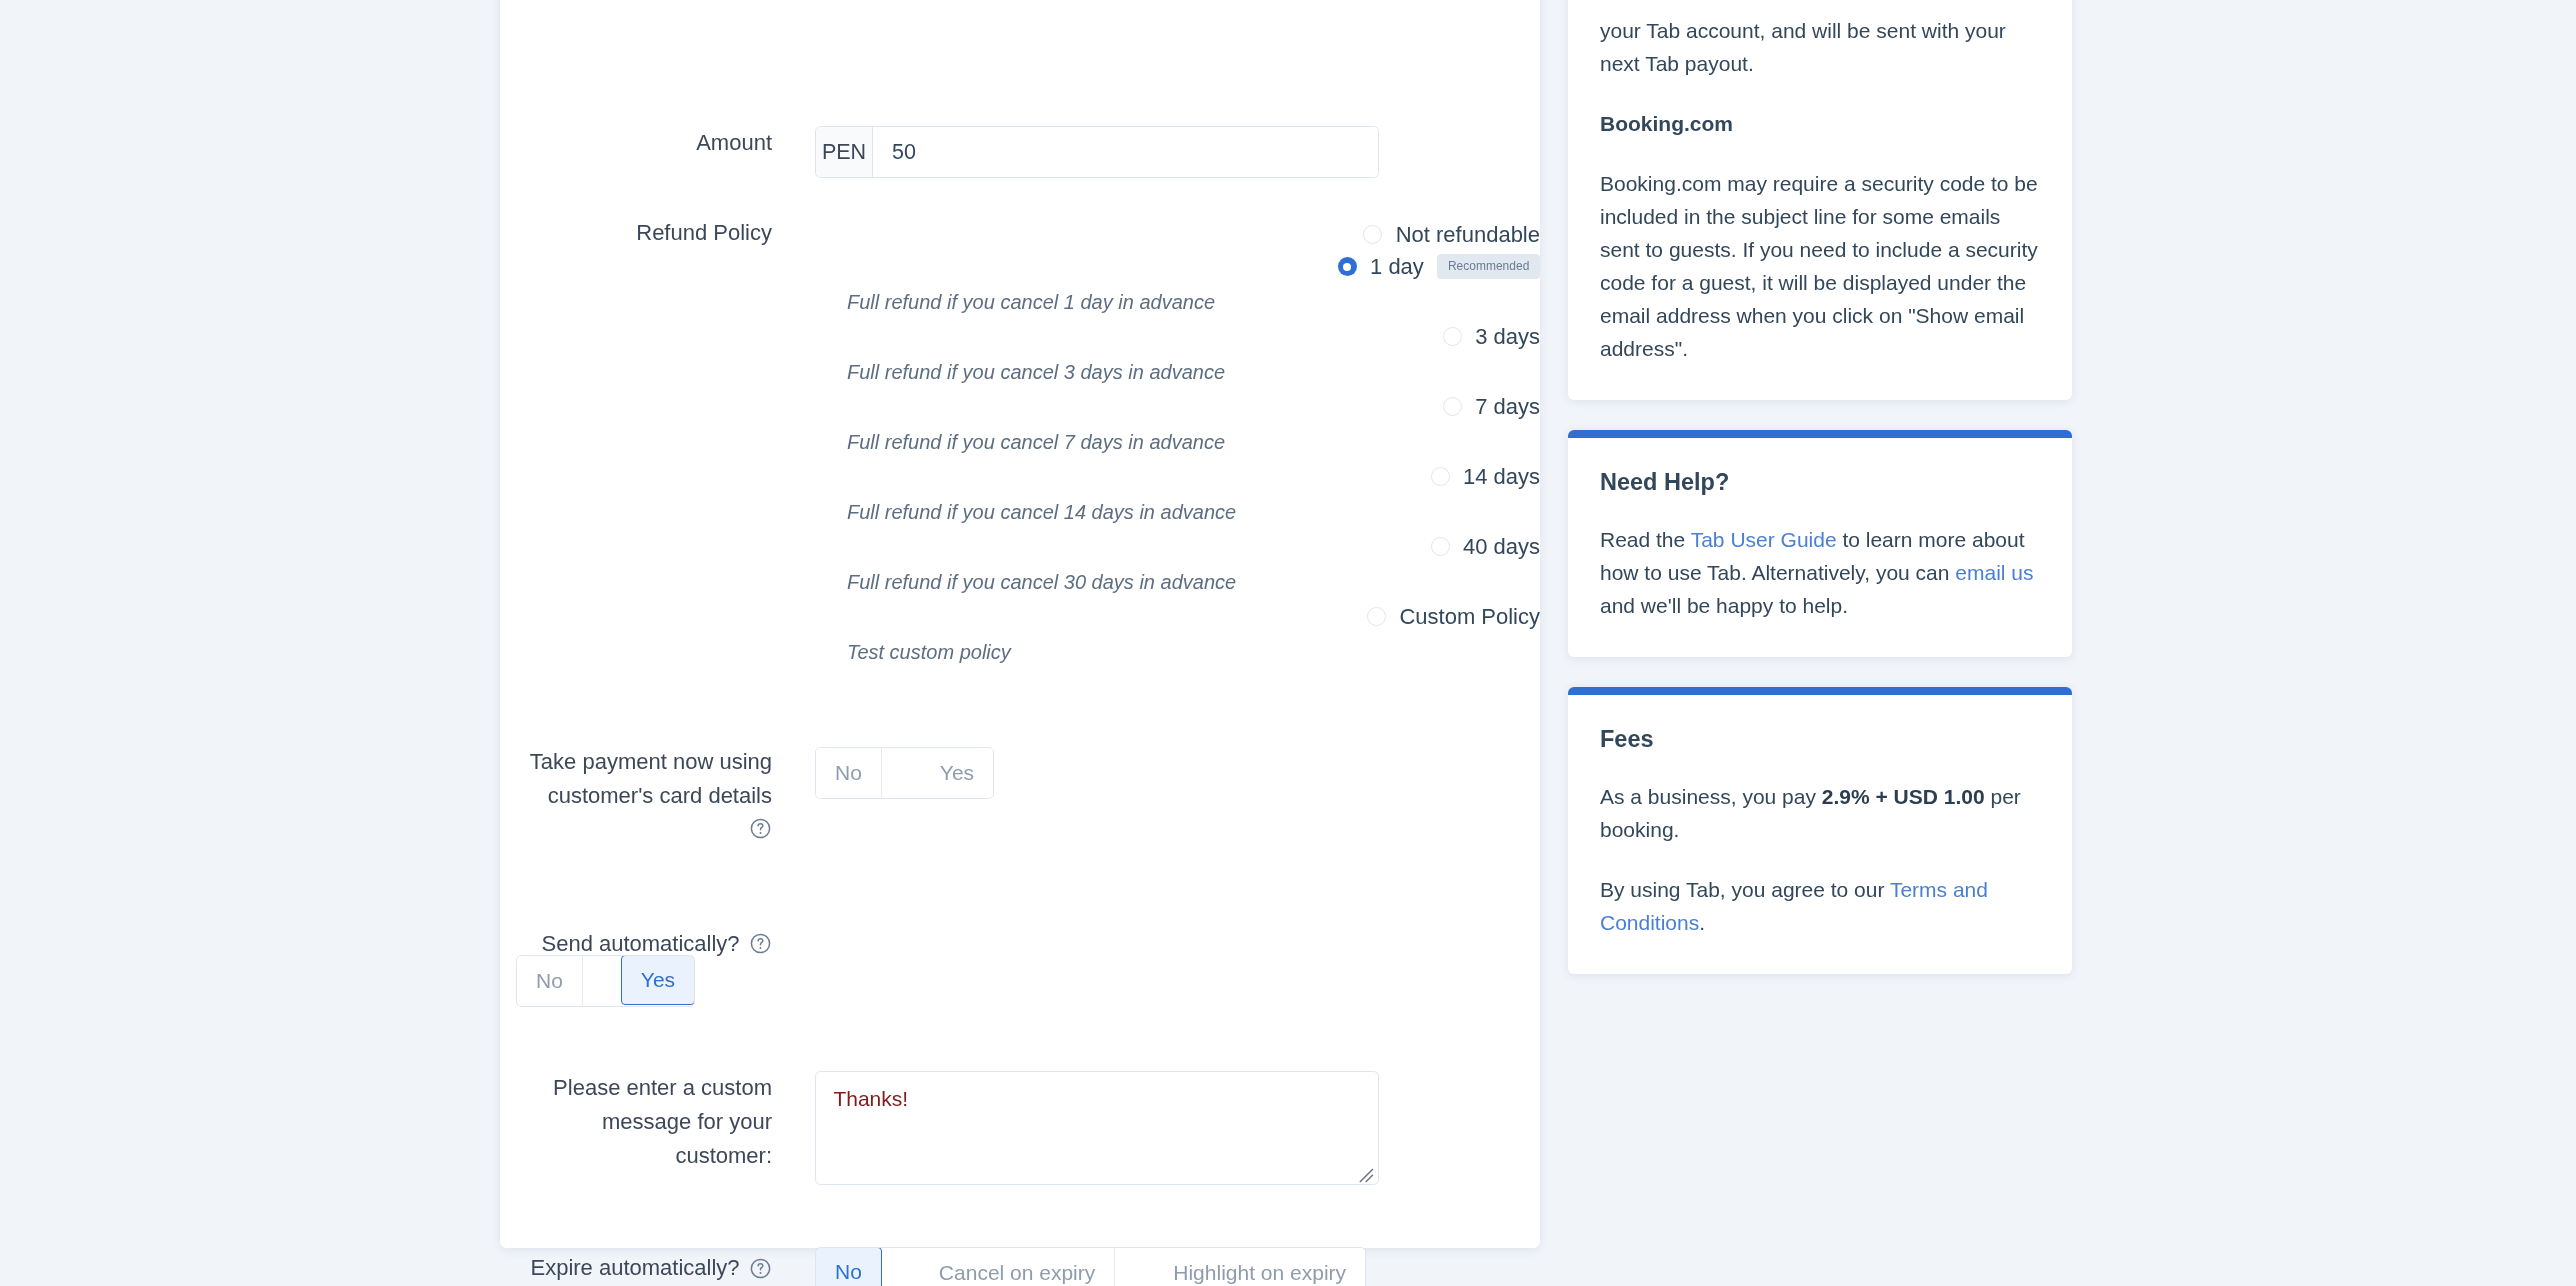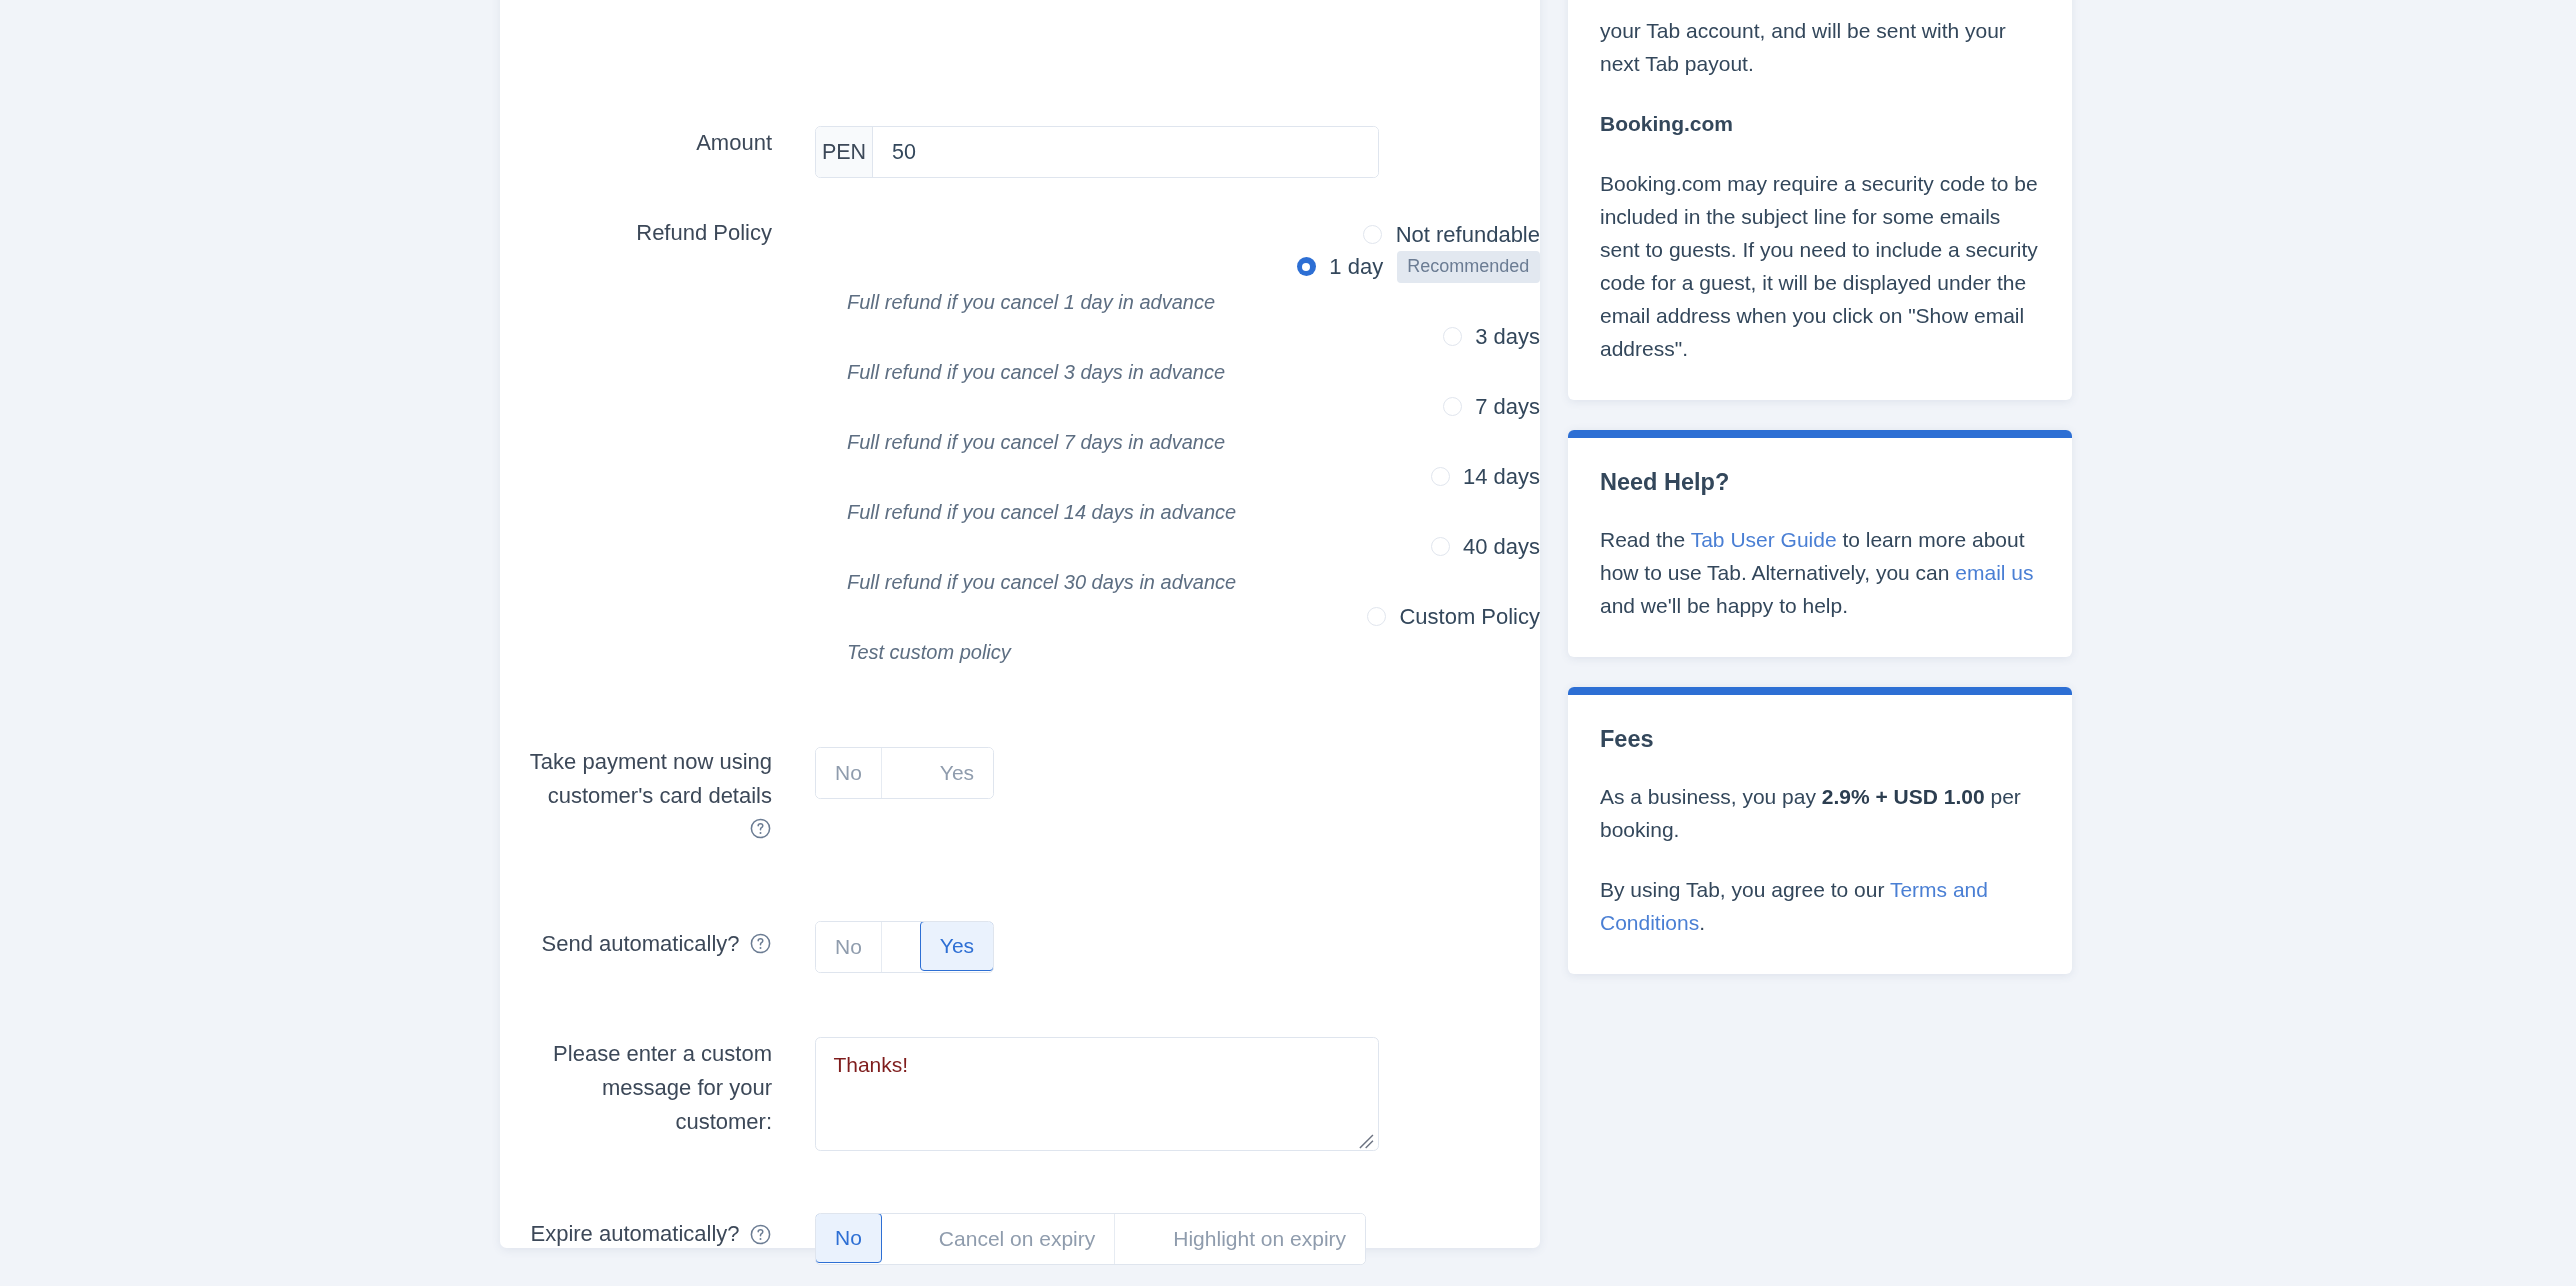--- a/index.html
+++ b/index.html
@@ -141,21 +141,21 @@
     background: #fff;
   }
   .radio-label {
     color: #33475b;
     font-size: 22px;
     white-space: nowrap;
   }
   .badge {
     background: #e2e8f0;
     color: #6b7c93;
-    font-size: 18px;
+    font-size: 12px;
     padding: 4.7px 10.7px 6px 10.7px;
     border-radius: 4px;
     white-space: nowrap;
   }
   .radio-desc {
     color: #5d6e82;
     font-size: 20px;
     font-style: italic;
     padding-left: 32px;
     line-height: 38px;
@@ -361,21 +361,21 @@
           </span>
         </div>
         <div class="field-col">
           <div class="btn-group" style="margin-top:2.7px;">
             <div class="seg seg-narrow">No</div>
             <div class="seg seg-narrow">Yes</div>
           </div>
         </div>
       </div>
 
-      <div class="form-row" style="padding-top:87px;">
+      <div class="form-row" style="padding-top:87px;flex-direction:column;">
         <div class="label-col with-icon">
           <span>Send automatically?</span>
           <span class="help-icon">
             <svg width="23" height="23" viewBox="0 0 24 24" fill="none">
               <circle cx="12" cy="12" r="9.5" stroke="#6b7c93" stroke-width="1.6"></circle>
               <path d="M9.6 9.2c0-1.3 1.1-2.2 2.4-2.2 1.4 0 2.4.9 2.4 2.1 0 1-.6 1.5-1.4 2-.7.5-1 .9-1 1.7v.4" stroke="#6b7c93" stroke-width="1.6" stroke-linecap="round"></path>
               <circle cx="12" cy="16.7" r="1.05" fill="#6b7c93"></circle>
             </svg>
           </span>
         </div>

